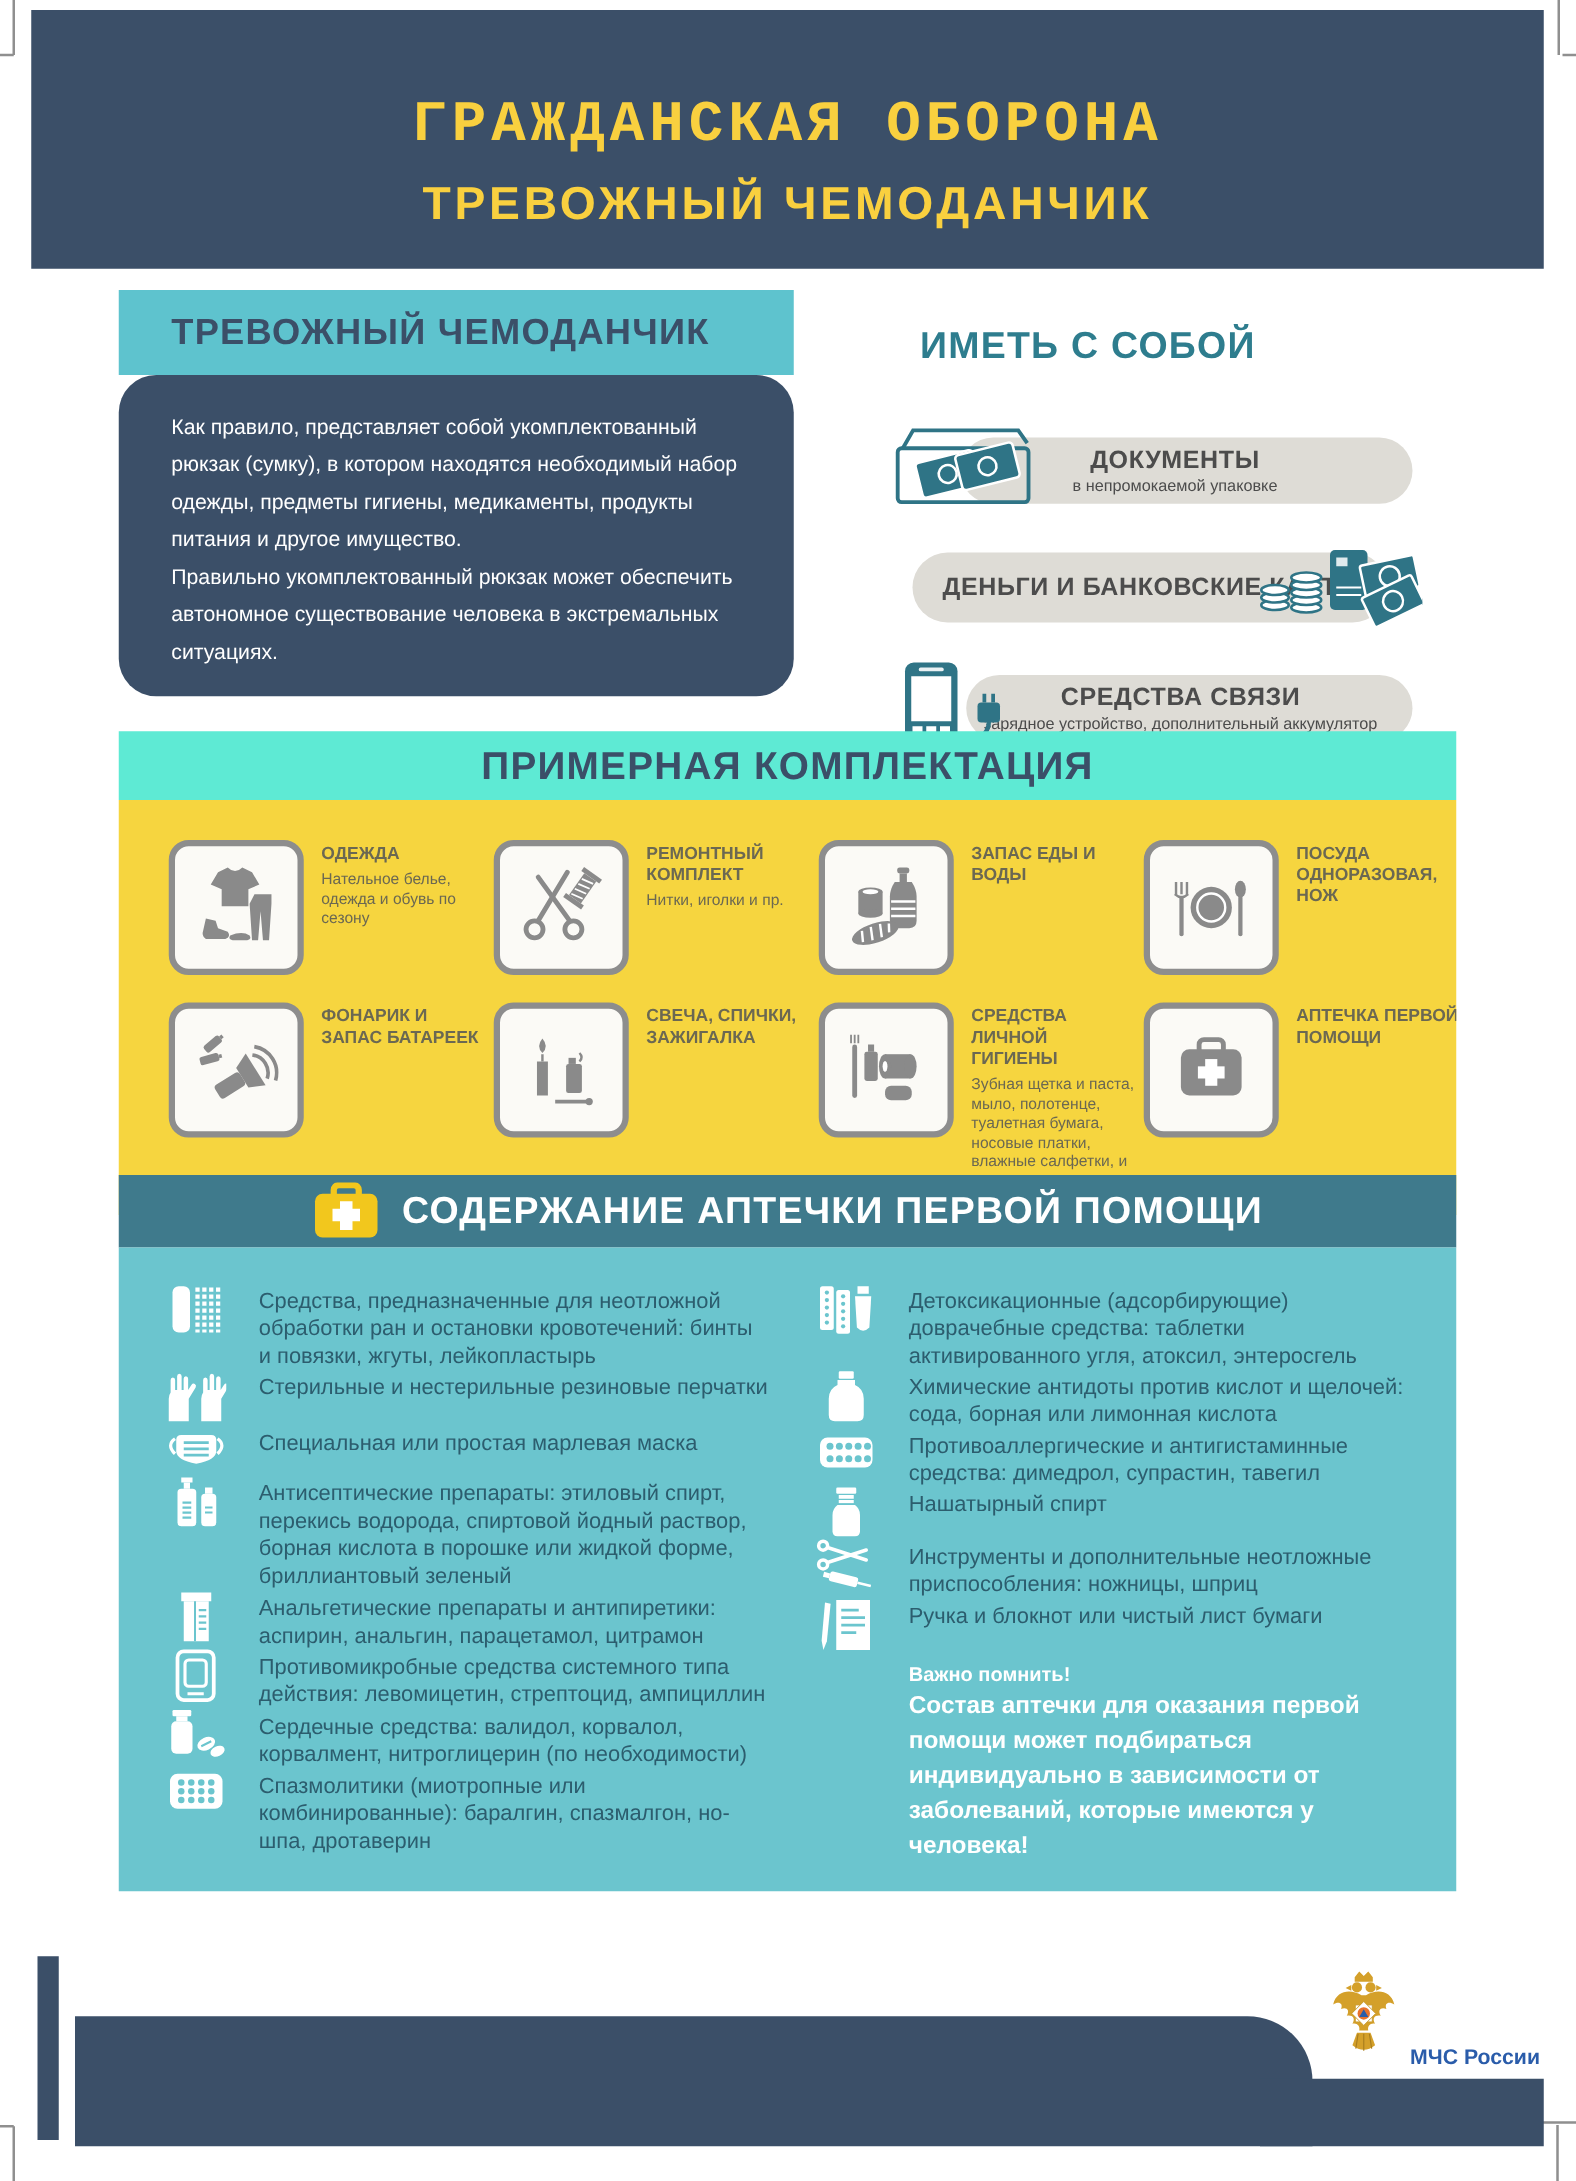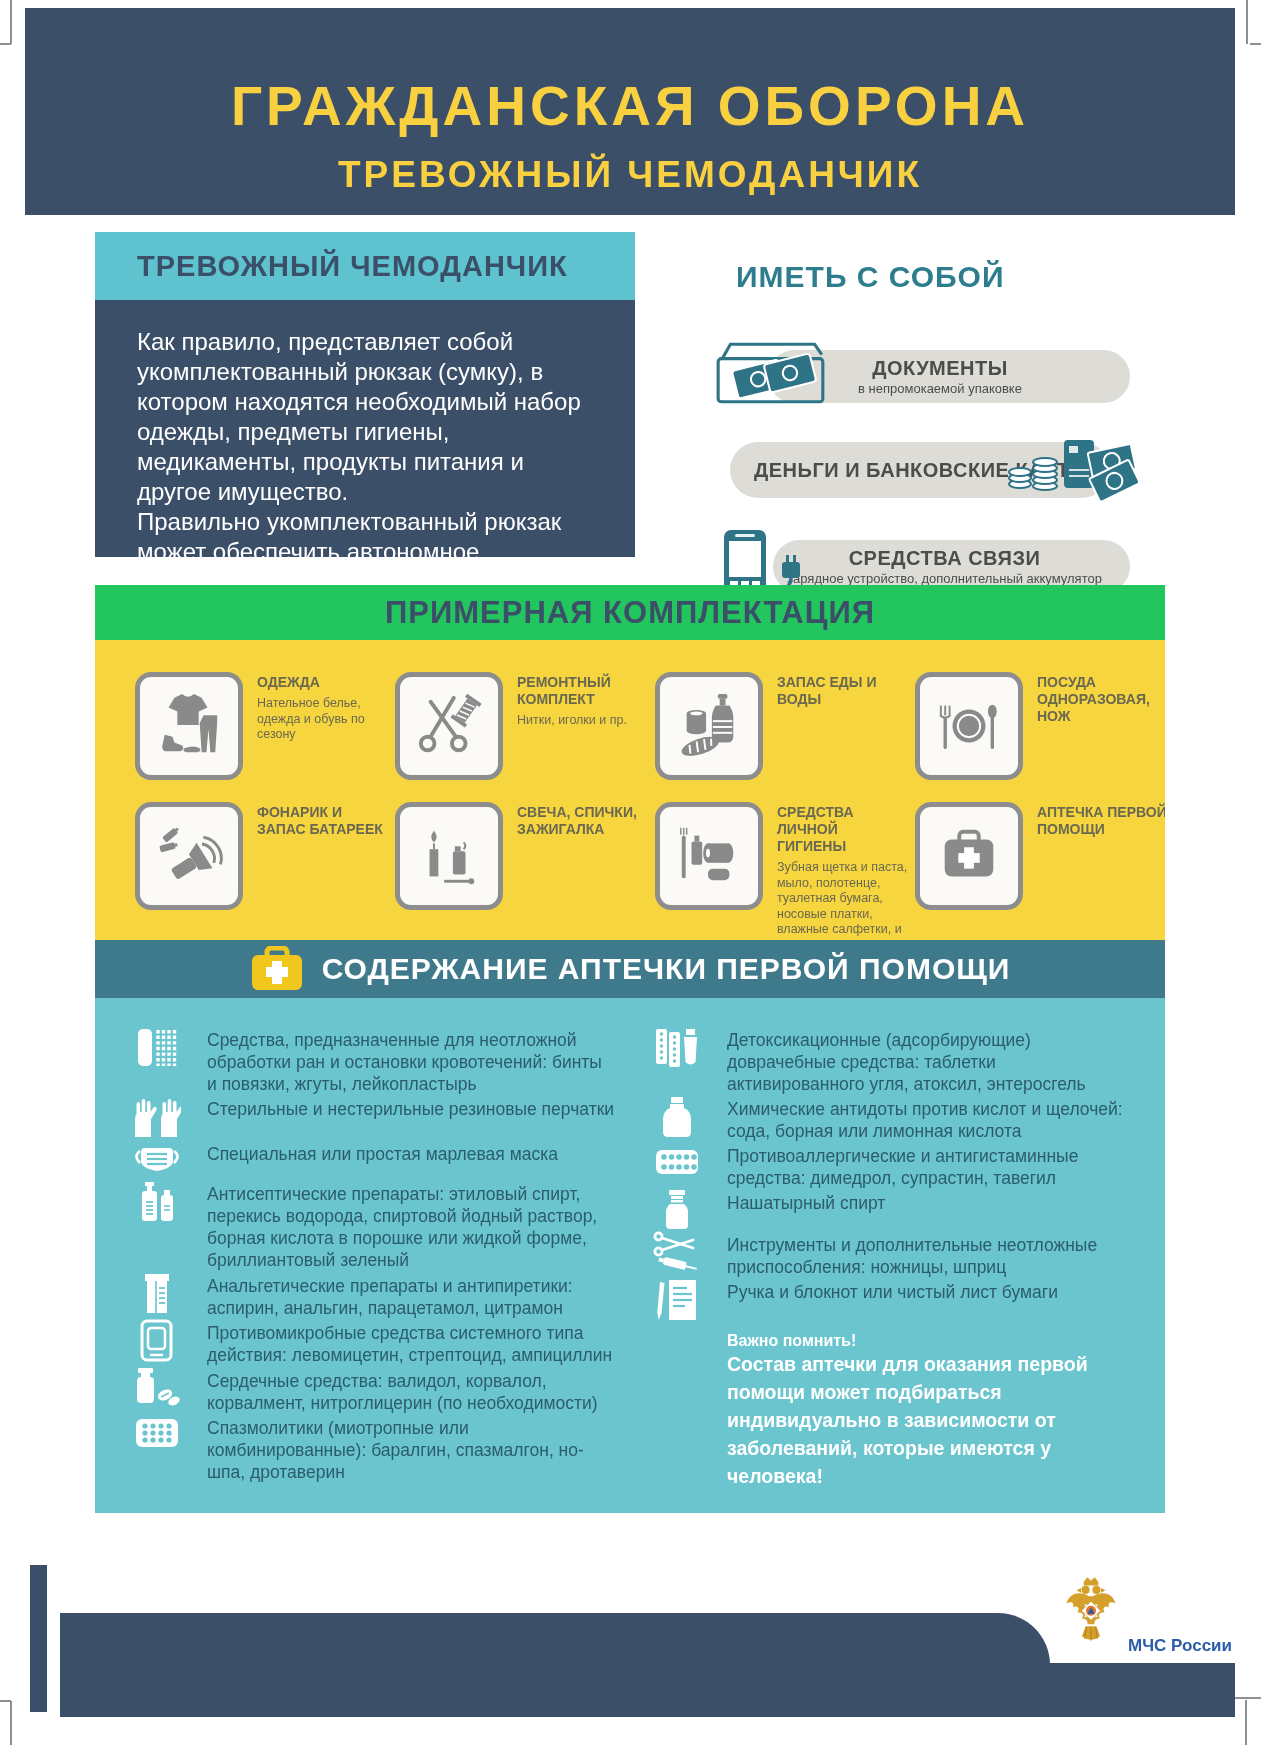--- a/index.html
+++ b/index.html
@@ -5,46 +5,46 @@
   html,body{margin:0;padding:0;background:#ffffff;}
   .page{position:relative;width:1261px;height:1745px;background:#fff;
         font-family:"Liberation Sans",sans-serif;overflow:hidden;}
 
   
   .crop{position:absolute;background:#8f8f8f;}
 
   
   .masthead{position:absolute;left:25px;top:8px;width:1210px;height:207px;
             background:#3b4f68;text-align:center;}
-  .masthead-title{padding-top:66px;font-size:55px;font-weight:bold;color:#f9d03f;letter-spacing:4px;}
+  .masthead-title{padding-top:66px;font-size:46px;font-weight:bold;color:#f9d03f;letter-spacing:4px;font-family:Liberation Mono, monospace;}
   .masthead-subtitle{margin-top:16px;font-size:37px;font-weight:bold;color:#f9d03f;letter-spacing:3px;}
 
   
   .intro{position:absolute;left:95px;top:232px;width:540px;}
   .intro-head{height:68px;background:#5ec3ce;color:#3b4f68;font-size:29px;font-weight:bold;
               line-height:68px;padding-left:42px;letter-spacing:1px;}
-  .intro-body{background:#3b4f68;color:#ffffff;font-size:24px;line-height:30px;
-              padding:27px 38px 0 42px;height:230px;box-sizing:content-box;}
+  .intro-body{background:#3b4f68;color:#ffffff;font-size:17px;line-height:30px;
+              padding:27px 38px 0 42px;height:230px;box-sizing:content-box;border-radius:30px;}
   .intro-body p{margin:0;}
 
   
   .carry{position:absolute;left:660px;top:232px;width:480px;height:400px;}
   .carry-head{position:absolute;left:76px;top:28px;margin:0;font-size:30px;font-weight:bold;
               color:#2e7d8e;letter-spacing:1px;}
   .carry-bar{position:absolute;background:#dedcd6;border-radius:28px;display:flex;
              flex-direction:column;justify-content:center;box-sizing:border-box;}
   .bar-title{font-size:20px;font-weight:bold;color:#4c4c4c;letter-spacing:.5px;}
   .bar-sub{font-size:13px;color:#4c4c4c;margin-top:1px;}
   .bar-right{text-align:right;padding-right:18px;align-items:center;}
   .bar-left{padding-left:24px;}
   .c-ico{position:absolute;}
 
   
   .kit{position:absolute;left:95px;top:585px;width:1070px;}
-  .kit-head{height:55px;background:#22c55e;text-align:center;font-size:31px;font-weight:bold;
+  .kit-head{height:55px;background:#5eead4;text-align:center;font-size:31px;font-weight:bold;
             color:#3b4f68;line-height:55px;letter-spacing:1px;}
   .kit-body{background:#f6d53f;height:332px;box-sizing:border-box;
             padding:32px 14px 16px 40px;overflow:hidden;}
   .kit-grid{display:grid;grid-template-columns:repeat(4,1fr);row-gap:22px;column-gap:6px;}
   .kit-item{display:flex;gap:14px;}
   .kit-card{width:98px;height:98px;background:#fbfaf6;border:5px solid #8d8d8d;border-radius:16px;
             display:flex;align-items:center;justify-content:center;flex:0 0 auto;}
   .kit-label{width:132px;padding-top:2px;color:#6b6852;}
   .kit-title{font-weight:bold;font-size:14px;line-height:17px;}
   .kit-desc{font-size:12.5px;line-height:15.5px;margin-top:5px;}

